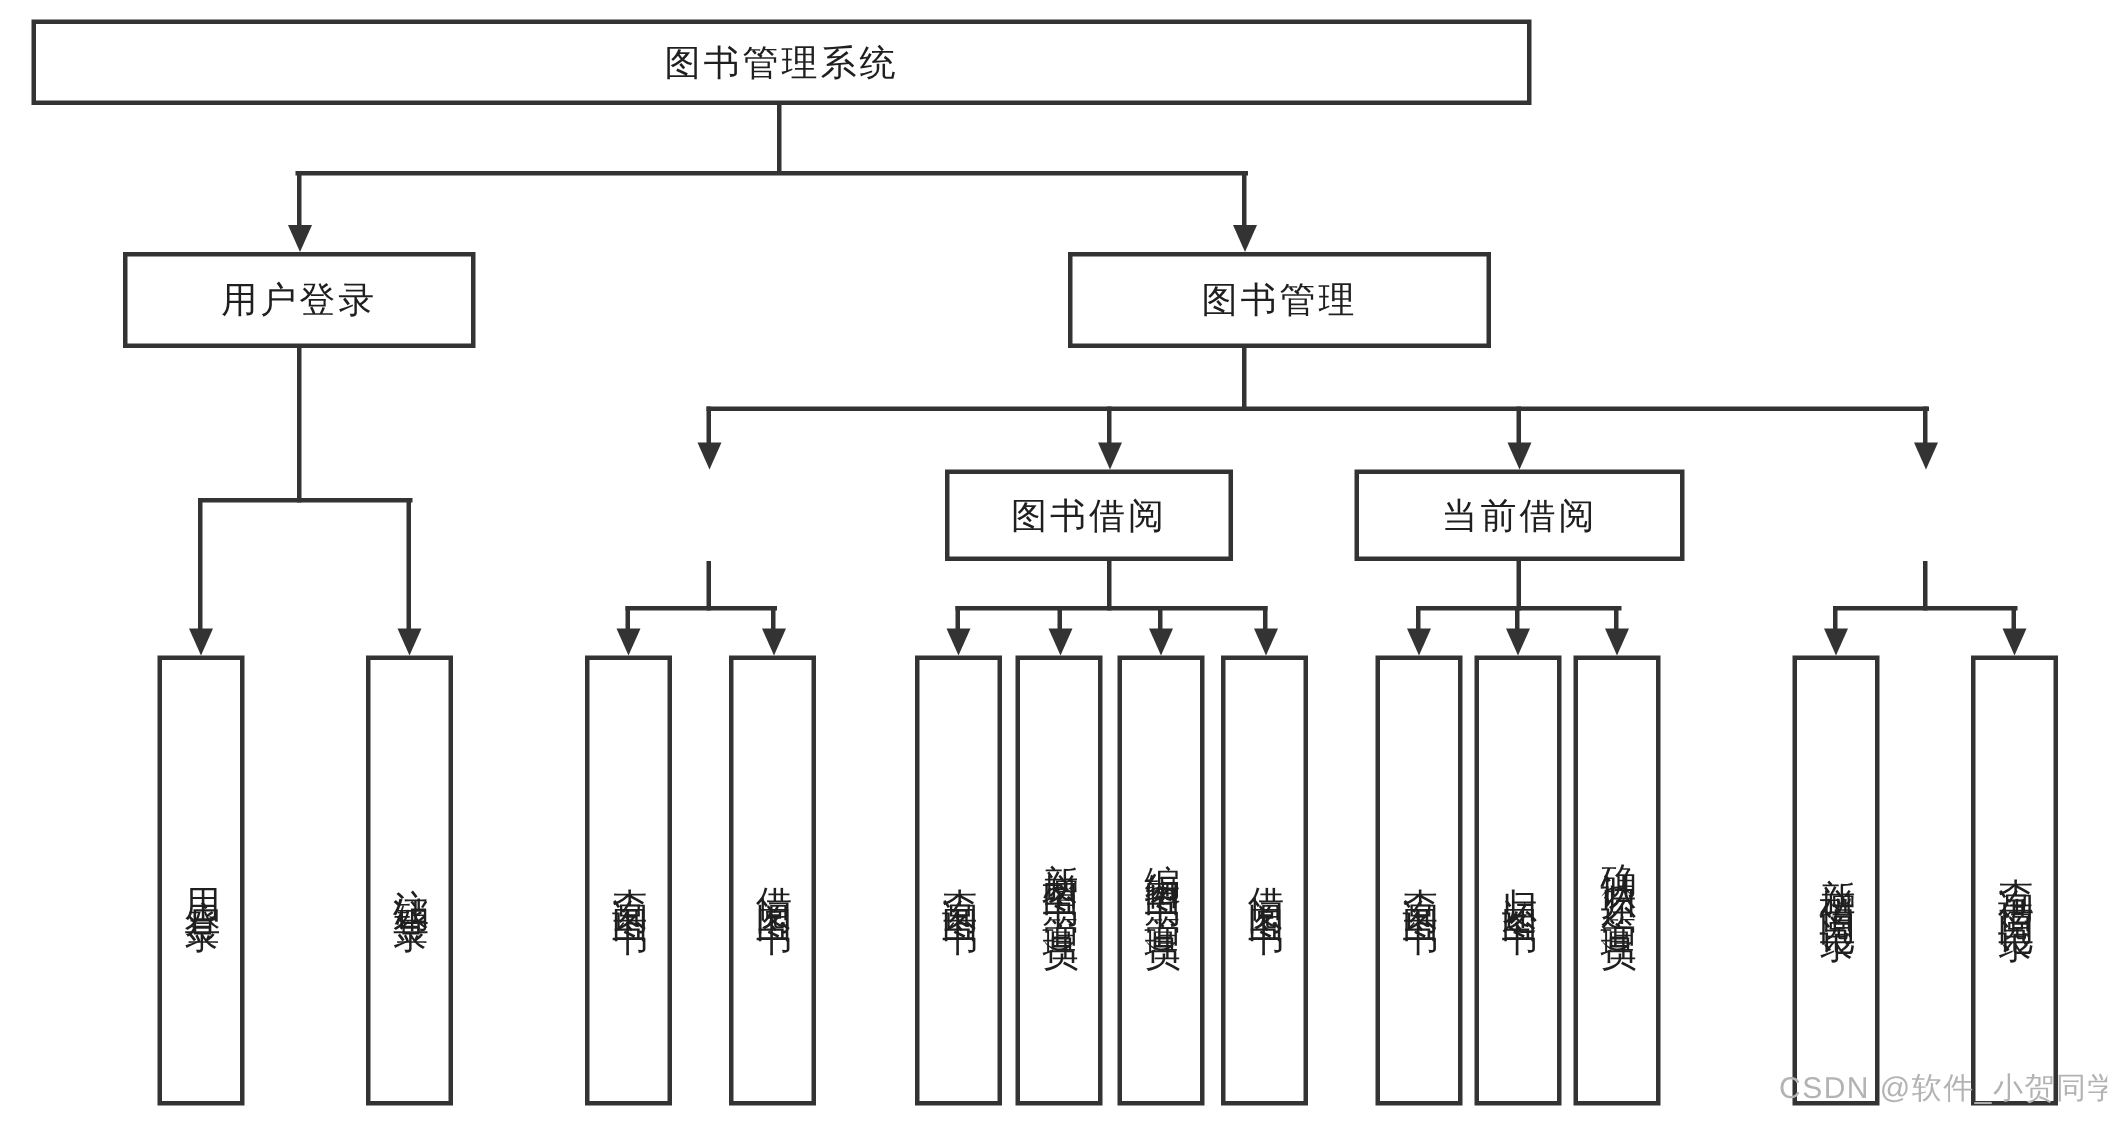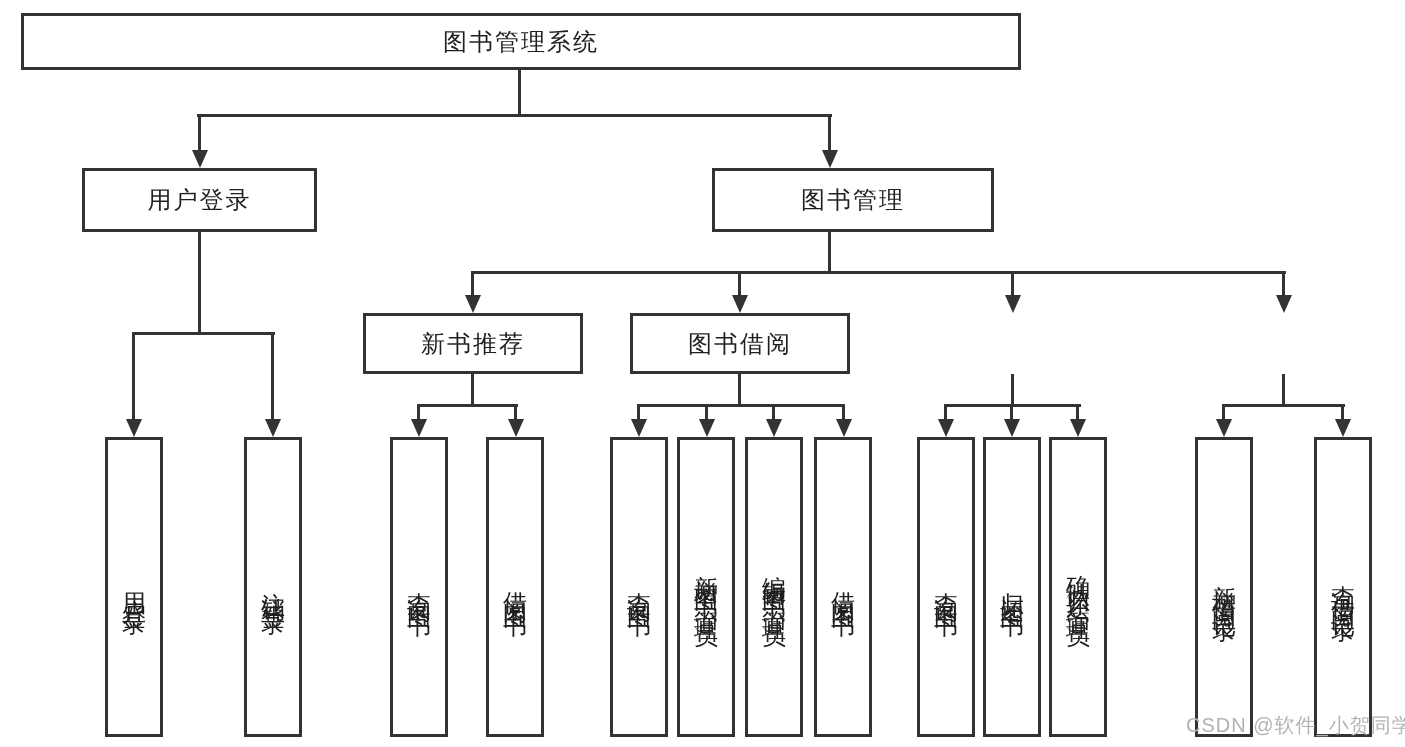--- a/index.html
+++ b/index.html
@@ -53,21 +53,21 @@
     color: #b3b3b3;
     z-index: 5;
     white-space: nowrap;
   }
 
   
   #root        { left: 21px;   top: 13px;  width: 1000px; height: 57px; }
   #n-login     { left: 82px;   top: 168px; width: 235px;  height: 64px; }
   #n-bookmgmt  { left: 712px;  top: 168px; width: 282px;  height: 64px; }
   #n-newbook   { left: 363px;  top: 313px; width: 220px;  height: 61px; }
-  #n-borrow    { left: 630px;  top: 313px; width: 220px;  height: 61px; }
+  #n-borrow    { left: 630px;  top: 313px; width: 192px;  height: 61px; }
   #n-current   { left: 903px;  top: 313px; width: 220px;  height: 61px; }
   #n-records   { left: 1174px; top: 313px; width: 220px;  height: 61px; }
 
   .leaf { top: 437px; width: 58px; height: 300px; }
   #l-userlogin { left: 105px; }
   #l-logout    { left: 244px; }
   #l-nb-search { left: 390px; }
   #l-nb-borrow { left: 486px; }
   #l-bb-search { left: 610px; }
   #l-bb-add    { left: 677px; }
@@ -88,25 +88,25 @@
     <span>图书管理系统</span>
   </div>
 
   <div class="box" id="n-login">
     <span>用户登录</span>
   </div>
   <div class="box" id="n-bookmgmt">
     <span>图书管理</span>
   </div>
 
-  <div class="box" id="n-newbook">
-    <span>新书推荐</span>
-  </div>
   <div class="box" id="n-borrow">
     <span>图书借阅</span>
+  </div>
+  <div class="box" id="n-current">
+    <span>当前借阅</span>
   </div>
 
   <div class="box leaf" id="l-userlogin">
     <span class="vtext">用户登录</span>
   </div>
   <div class="box leaf" id="l-logout">
     <span class="vtext">注销登录</span>
   </div>
 
   <div class="box leaf" id="l-nb-search">

